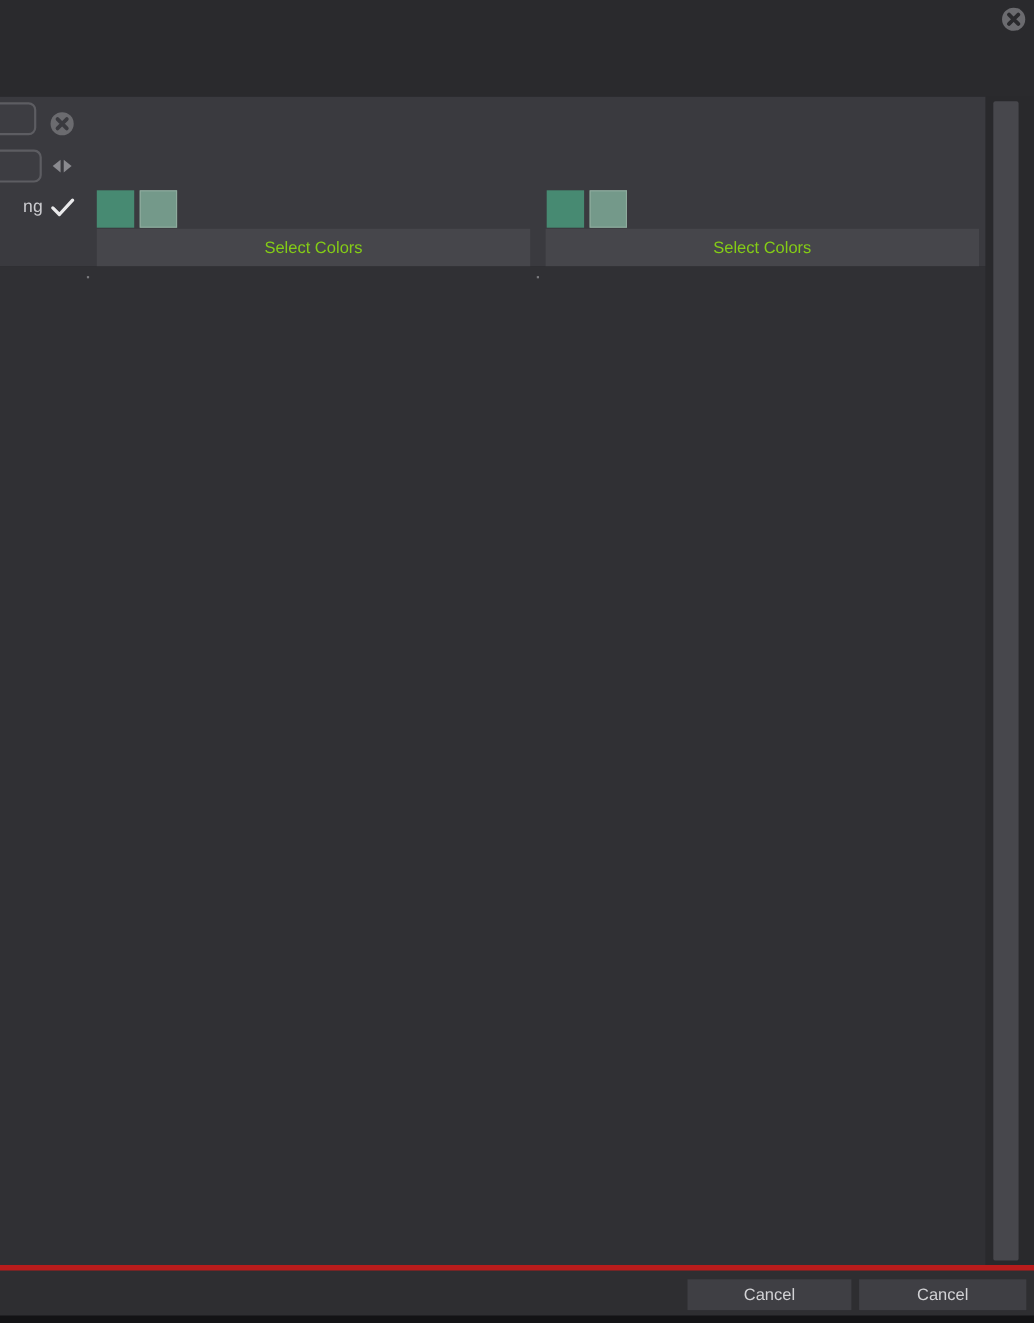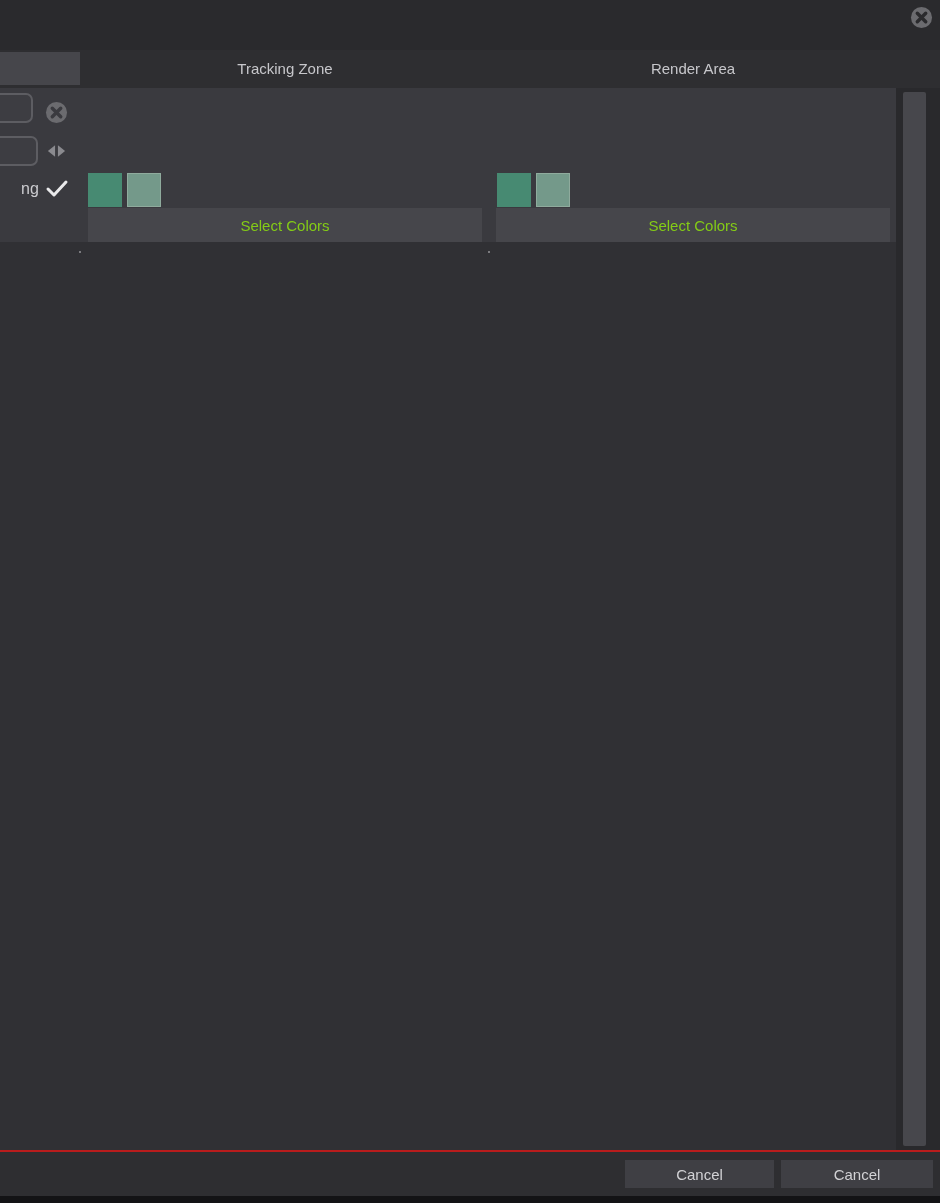--- a/index.html
+++ b/index.html
@@ -51,21 +51,21 @@
   .dot { position: absolute; top: 9px; width: 2px; height: 2px; background: #7a7a7e; }
   .dot.d1 { left: 79px; } .dot.d2 { left: 488px; }
 
   
   .scroll-track { position: absolute; left: 896px; top: 88px; width: 44px; height: 1062px; background: #29292c; }
   .scroll-thumb { position: absolute; left: 7px; top: 4px; width: 23px; height: 1054px;
                   background: #47474c; border-radius: 2px; cursor: pointer; }
 
   
   .footer { position: absolute; left: 0; top: 1150px; width: 940px; height: 46px; background: #2e2e31;
-            border-top: 2px solid #b91c1c; }
+            border-top: 5px solid #b91c1c; }
   .footer-btn { position: absolute; top: 8px; height: 28px; background: #3f3f44; border: none;
                 color: #d2d2d5; font-size: 15px; font-family: "Liberation Sans", sans-serif; cursor: pointer; }
   .cancel-btn { left: 625px; width: 149px; }
   .start-btn { left: 781px; width: 152px; }
 
   .bottom-strip { position: absolute; left: 0; top: 1196px; width: 940px; height: 7px; background: #131315; }
 </style>
 </head>
 <body>
 
@@ -73,25 +73,20 @@
 
   <div class="titlebar">
     <div class="close-btn">
       <svg width="23" height="23" viewBox="0 0 24 24">
         <circle cx="12" cy="12" r="11" fill="#6b6b6f"></circle>
         <path d="M7.6 7.6 L16.4 16.4 M16.4 7.6 L7.6 16.4" stroke="#2a2a2d" stroke-width="3.6" stroke-linecap="round"></path>
       </svg>
     </div>
   </div>
 
-  <div class="header-row">
-    <div class="header-tab"></div>
-    <div class="col-label tracking">Tracking Zone</div>
-    <div class="col-label render">Render Area</div>
-  </div>
 
   <div class="content">
 
     <div class="rows-panel">
 
       <input class="field field1" type="text" value="" style="">
       <div class="icon-btn clear-btn">
         <svg width="23" height="23" viewBox="0 0 24 24">
           <circle cx="12" cy="12" r="11" fill="#6b6b6f"></circle>
           <path d="M7.6 7.6 L16.4 16.4 M16.4 7.6 L7.6 16.4" stroke="#3a3a3f" stroke-width="3.6" stroke-linecap="round"></path>

